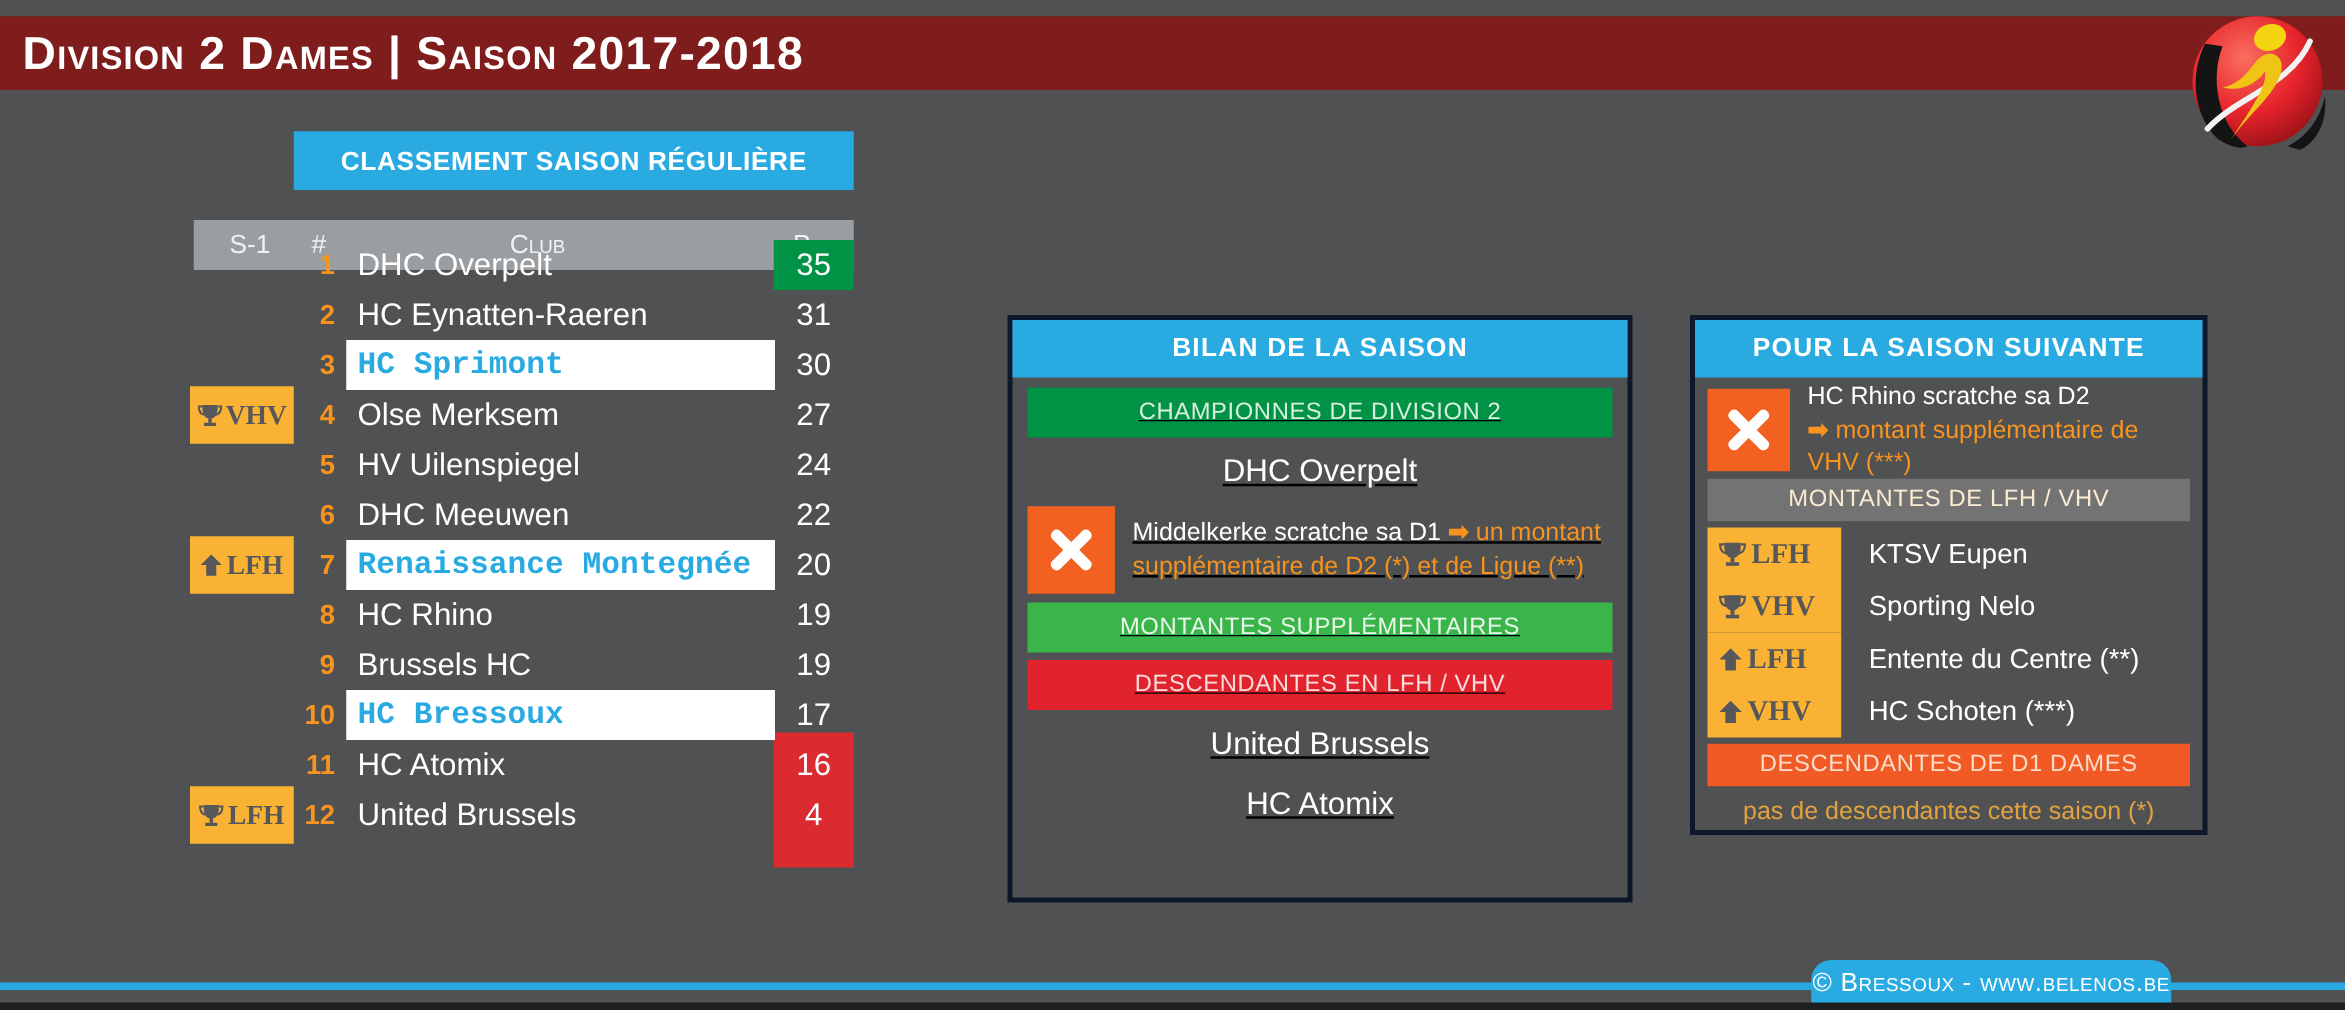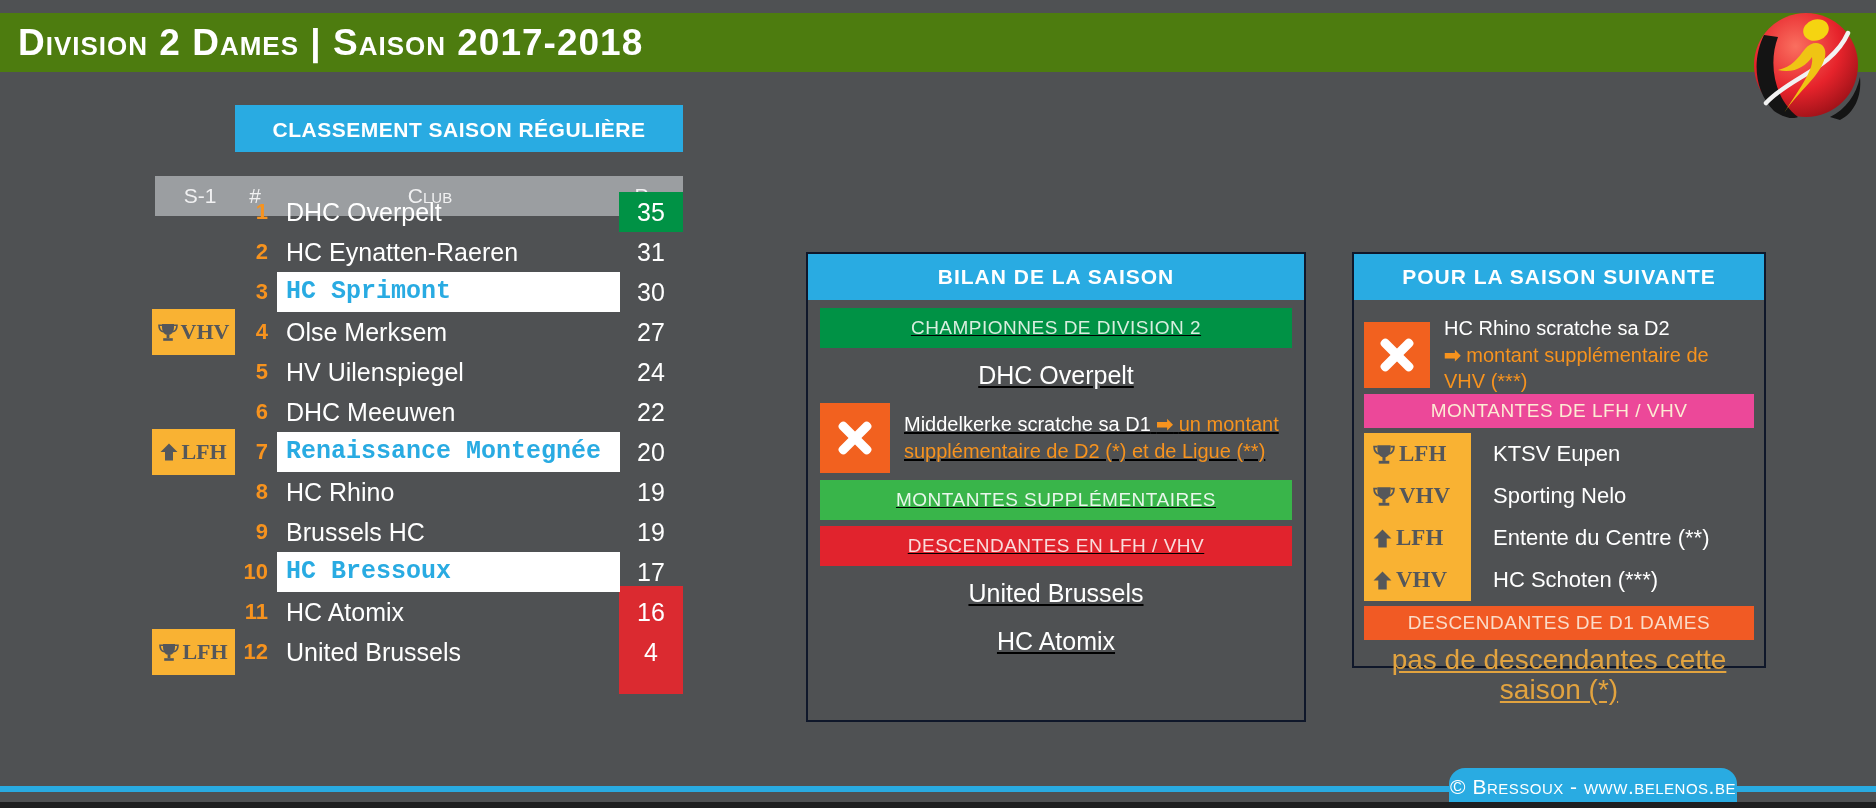--- a/index.html
+++ b/index.html
@@ -5,21 +5,21 @@
   * { box-sizing: border-box; margin: 0; padding: 0; }
   html,body { width:1876px; height:808px; }
   body {
     position: relative;
     background: #4F5153;
     font-family: "Liberation Sans", sans-serif;
     overflow: hidden;
   }
 
   
-  .titlebar { position:absolute; left:0; top:13px; width:100%; height:59px; background:#4d7c0f; }
+  .titlebar { position:absolute; left:0; top:13px; width:100%; height:59px; background:#7f1d1d; }
   .titlebar .t {
     position:absolute; left:18px; top:50%; transform:translateY(-50%);
     font-variant:small-caps; font-weight:bold; font-size:37px; color:#fff; letter-spacing:1px;
     white-space:nowrap;
   }
   .logo { position:absolute; right:12px; top:5px; width:116px; height:116px; z-index:6; }
 
   
   .tbl-title {
     position:absolute; left:235px; top:105px; width:448px; height:47px;
@@ -53,36 +53,36 @@
   .red-block { position:absolute; left:491px; top:394px; width:64px; height:108px; background:#DB2A30; }
 
   .s1badge {
     position:absolute; left:24px; width:83px; height:46px; background:#F9B233;
     display:flex; align-items:center; justify-content:center; gap:3px;
   }
   .s1badge .lg { font-family:"Liberation Serif", serif; font-weight:bold; font-size:22px; color:#55575A; }
   .s1badge svg { display:block; }
 
   
-  .panel { position:absolute; background:#4F5153; border:2px solid #0f172a; }
+  .panel { position:absolute; background:#4F5153; border:4px solid #0f172a; }
   #bilan { left:806px;  top:252px; width:500px; height:470px; }
   #next  { left:1352px; top:252px; width:414px; height:416px; }
   .ph {
     height:46px; line-height:46px; background:#29ABE2; color:#fff;
     text-align:center; font-weight:bold; font-size:21px; letter-spacing:1px;
   }
   .pc { display:flex; flex-direction:column; }
   #bilan .pc { padding:8px 12px 0; gap:6px;text-decoration:underline; }
-  #next  .pc { padding:21px 10px 0; gap:5px; }
+  #next  .pc { padding:8px 10px 0; gap:5px; }
 
   .banner { text-align:center; font-size:19px; letter-spacing:.5px; font-weight:normal; }
   .banner.dkgreen  { height:40px; line-height:40px; background:#009245; color:#D8EEDF; }
   .banner.ltgreen  { height:40px; line-height:40px; background:#39B54A; color:#E9F7EB; }
   .banner.red      { height:40px; line-height:40px; background:#E1232D; color:#F9DCDC; }
-  .banner.orange   { height:34px; line-height:34px; background:#ec4899; color:#FCEBD3; }
+  .banner.orange   { height:34px; line-height:34px; background:#737373; color:#FCEBD3; }
   .banner.dporange { height:34px; line-height:34px; background:#F15A24; color:#FADCC9; }
 
   .club-line { height:42px; line-height:42px; text-align:center; color:#fff; font-size:25px; }
 
   .xrow { display:flex; align-items:center; gap:14px; }
   #bilan .xrow { height:72px; }
   #next  .xrow { height:68px; }
   .xbox { position:relative; background:#F2611F; flex:none; }
   #bilan .xbox { width:70px; height:70px; }
   #next  .xbox { width:66px; height:66px; }
@@ -98,21 +98,21 @@
 
   .lrows { display:flex; flex-direction:column; }
   .lrow  { display:flex; align-items:stretch; height:42px; }
   .lcell {
     width:107px; flex:none; background:#F9B233;
     display:flex; align-items:center; padding-left:9px; gap:4px;
   }
   .lcell .lg { font-family:"Liberation Serif", serif; font-weight:bold; font-size:23px; color:#55575A; }
   .lclub { padding-left:22px; color:#fff; font-size:22px; line-height:42px; white-space:nowrap; }
 
-  .note-line { height:32px; line-height:30px; text-align:center; color:#E2A33F; font-size:28px;text-decoration:underline; }
+  .note-line { height:32px; line-height:30px; text-align:center; color:#E2A33F; font-size:20px; }
 
   
   .footline  { position:absolute; left:0; top:786px; width:100%; height:6px; background:#29ABE2; }
   .footbadge {
     position:absolute; left:1449px; top:768px; width:288px; height:40px;
     background:#29ABE2; border-radius:16px 16px 0 0;
     text-align:center; line-height:38px; color:#fff;
     font-variant:small-caps; font-size:21px; letter-spacing:.5px;
   }
   .bottombar { position:absolute; left:0; bottom:0; width:100%; height:6px; background:#1E1F20; z-index:7; }

